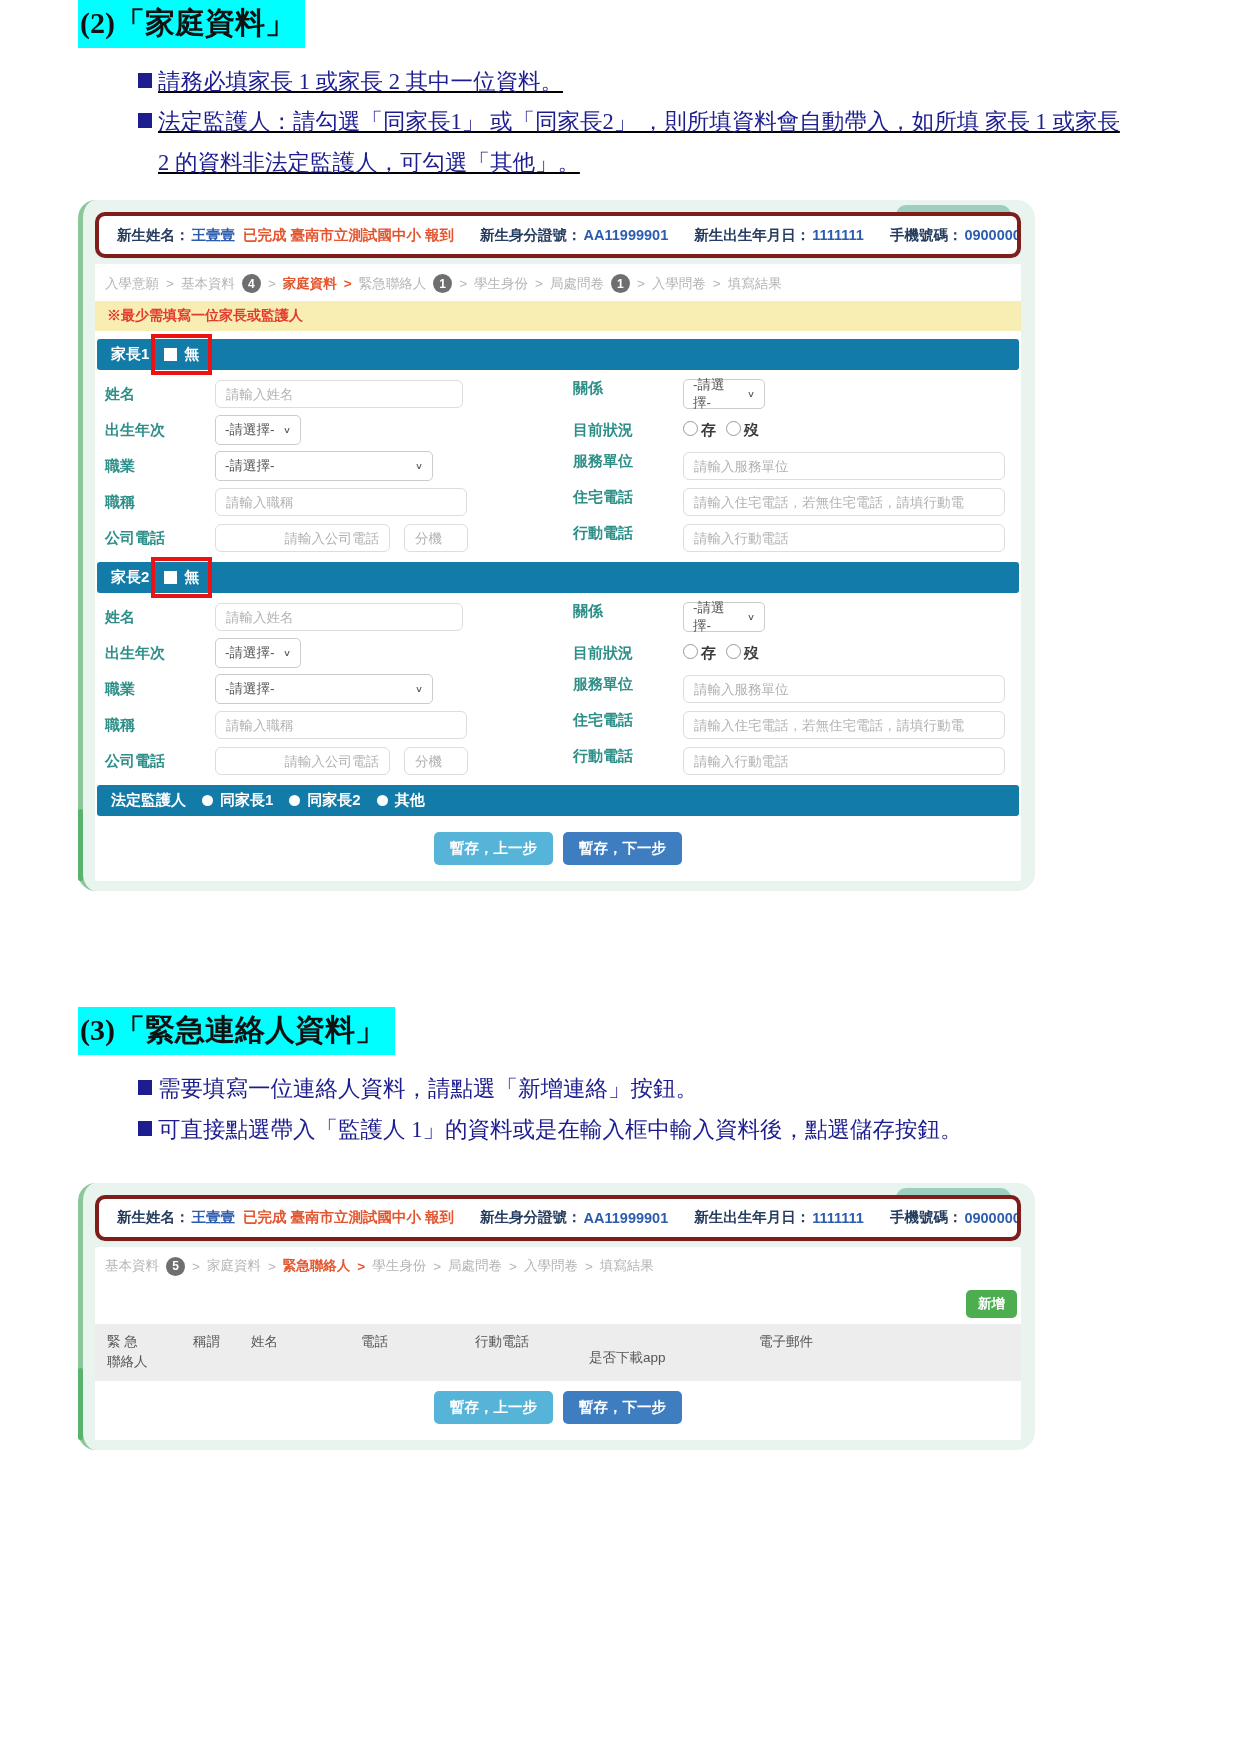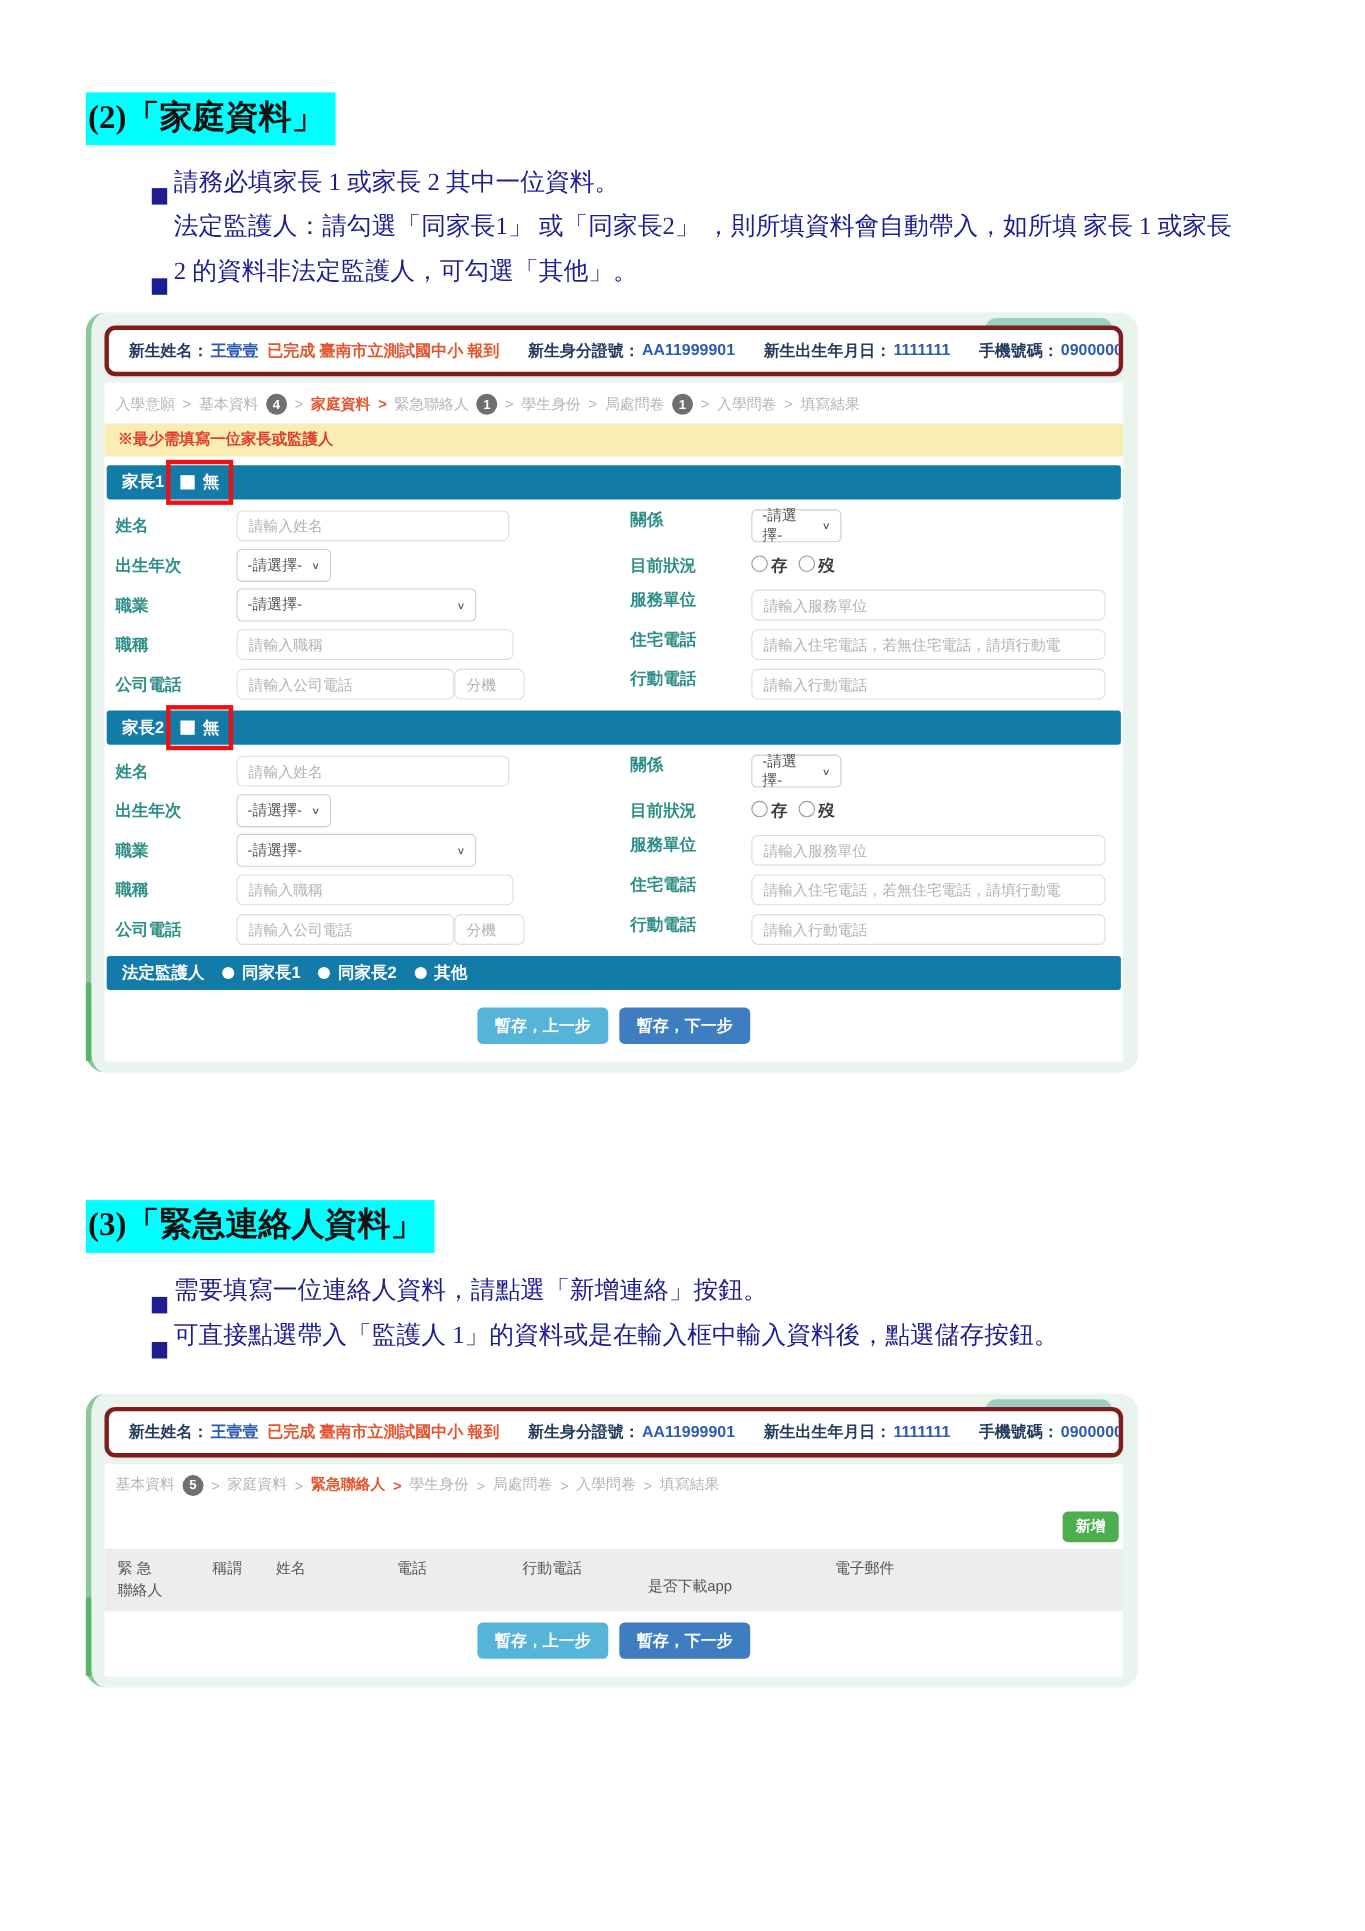--- a/index.html
+++ b/index.html
@@ -10,21 +10,21 @@
   }
   
   .doc{margin-left:78px;margin-right:70px;font-family:"Liberation Serif",serif;}
   .sec-heading{
     display:inline-block;background:#00ffff;color:#111;
     font-size:30px;font-weight:bold;line-height:1.25;
     padding:4px 10px 6px 2px;margin:0 0 10px 0;
   }
   .bullets{margin:4px 0 0 60px;width:995px;}
   .bullet{
-    display:flex;align-items:flex-end;
+    display:flex;align-items:flex-start;
     color:#1d1d8f;font-size:22.5px;line-height:1.82;
   }
   .bullet .sq{
     flex:0 0 auto;width:14px;height:15px;background:#1d1d8f;
     margin:11px 6px 0 0;
   }
   .bullet .bt{flex:1;}
   
   .card{
     position:relative;width:957px;margin-left:78px;box-sizing:border-box;
@@ -77,21 +77,21 @@
   .col-r{flex:1;display:flex;align-items:flex-start;min-width:0;margin-right:6px;}
   .flabel{width:110px;flex:0 0 auto;color:#2e8f89;font-weight:bold;font-size:15px;}
   .inp{
     height:28px;border:1px solid #ddd;border-radius:6px;background:#fff;
     padding:0 10px;font-size:13.5px;color:#555;box-sizing:border-box;
     font-family:"Liberation Sans",sans-serif;outline:none;min-width:0;
   }
   .inp::placeholder{color:#b2b2b2;opacity:1;}
   .w-name{width:248px;}
   .w-title{width:252px;}
-  .w-comp{width:198px;margin-right:0;}
+  .w-comp{width:175px;margin-right:14px;text-align:right;}
   .w-ext{width:64px;}
   .grow{flex:1;}
   .sel{
     display:inline-flex;align-items:center;justify-content:space-between;
     border:1px solid #ccc;border-radius:5px;height:30px;background:#fff;
     padding:0 9px;color:#555;font-size:13.5px;box-sizing:border-box;
   }
   .sel .chev{font-size:11px;color:#555;margin-left:8px;transform:scaleY(.8);}
   .sel-sm{width:82px;}
   .sel-birth{width:86px;}
@@ -134,21 +134,21 @@
     padding:26px 0 22px 0;
   }
   .empty-msg{color:#2e8f80;font-weight:bold;font-size:17.5px;}
   .btn-green-sm{
     background:#4cae4f;border:none;border-radius:4px;color:#fff;
     font-weight:bold;font-size:13px;padding:5px 9px;cursor:pointer;
     font-family:"Liberation Sans",sans-serif;
   }
   .divider-top{border-top:1px solid #eeeeee;}
   
-  #section2{padding-top:84px;}
+  #section2{text-decoration:underline;}
   #card1{margin-top:16px;}
   #section3{margin-top:116px;}
   #card2{margin-top:32px;}
 </style>
 </head>
 <body>
 
 <div class="doc" id="section2">
   <div class="sec-heading">(2)「家庭資料」</div>
   <div class="bullets">

